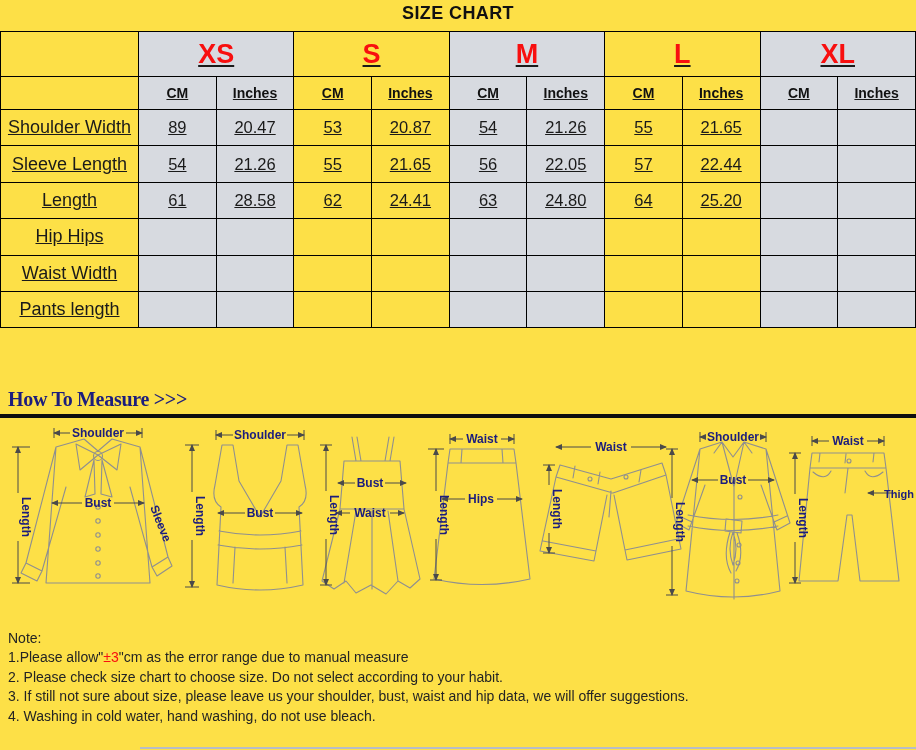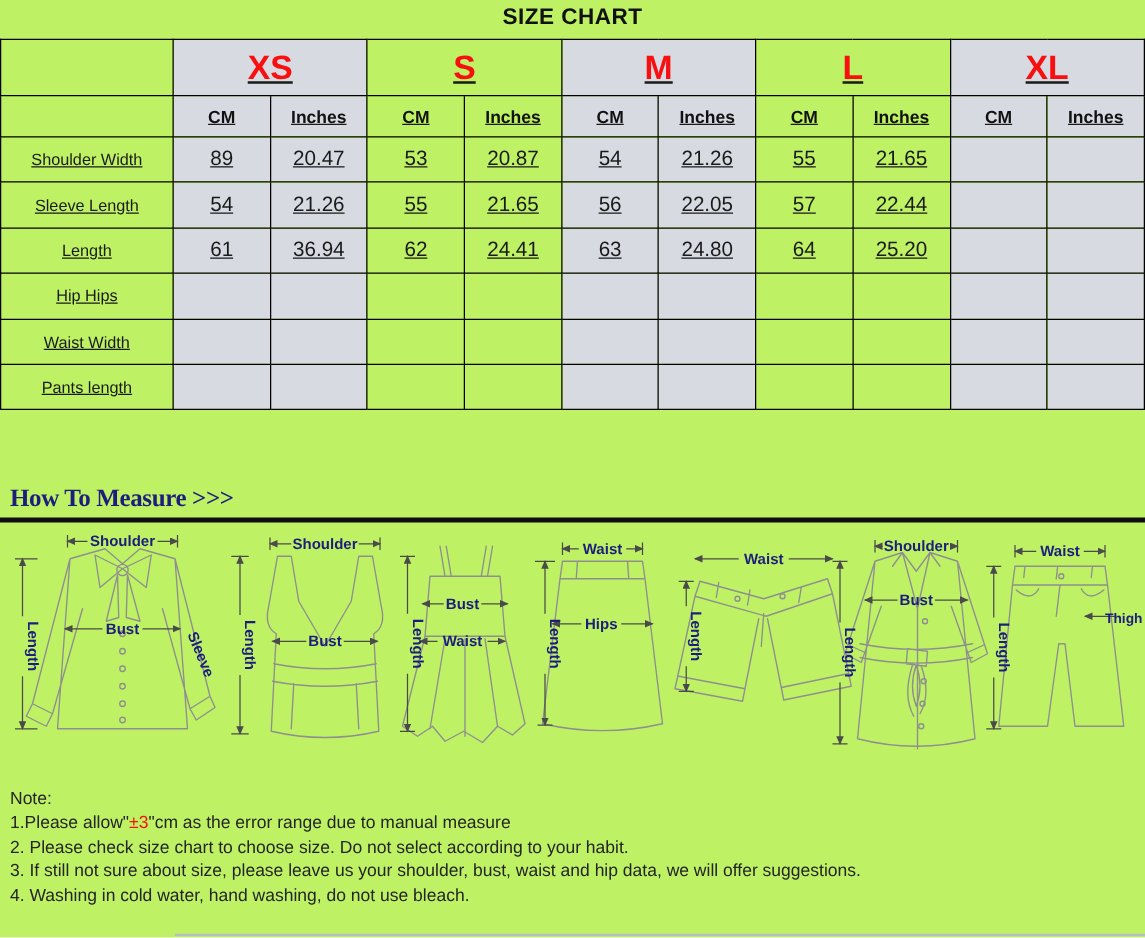--- a/index.html
+++ b/index.html
@@ -1,17 +1,17 @@
 <!DOCTYPE html>
 <html><head>
 <meta charset="utf-8">
 <style>
   html,body { margin:0; padding:0; background:#fff; }
   #screen {
-    position:relative; width:916px; height:750px; background:#bef264;
+    position:relative; width:916px; height:750px; background:#fde047;
     font-family:"Liberation Sans", sans-serif; color:#1a1a1a; overflow:hidden;
   }
   
   .title {
     position:absolute; top:3px; left:0; right:0; text-align:center;
     font-size:18px; font-weight:bold; letter-spacing:.4px; color:#111;
   }
   
   .size-table {
     position:absolute; top:31px; left:0; width:916px;
@@ -20,21 +20,21 @@
   .size-table col.lblcol { width:138px; }
   .size-table th, .size-table td {
     border:1px solid #000; text-align:center; vertical-align:middle;
     padding:0; overflow:hidden; font-weight:normal;
   }
   tr.hdr { height:45px; }
   tr.sub { height:33px; }
   tr.dat { height:36.4px; }
   th.sz { font-size:27px; font-weight:bold; color:#f80f0f; }
   th.u  { font-size:14px; font-weight:bold; color:#111; }
-  td.rl { font-size:13px; }
+  td.rl { font-size:18px; }
   td.v  { font-size:16.5px; }
   .s    { background:#d7dae0; }
   
   .measure-heading {
     position:absolute; top:388px; left:8px;
     font-size:20px; font-weight:bold; color:#1c1d7d; letter-spacing:-.3px;font-family:Liberation Serif, serif;
   }
   .black-rule { position:absolute; top:414px; left:0; width:916px; height:4px; background:#0e0e0e; }
   .figures-svg { position:absolute; top:425px; left:0; }
   .gl { fill:none; stroke:#8f8f8f; stroke-width:1.1; stroke-linejoin:round; stroke-linecap:round; }
@@ -111,21 +111,21 @@
       <td class="v s">56</td>
       <td class="v s">22.05</td>
       <td class="v">57</td>
       <td class="v">22.44</td>
       <td class="v s"></td>
       <td class="v s"></td>
     </tr>
     <tr class="dat">
       <td class="rl">Length</td>
       <td class="v s">61</td>
-      <td class="v s">36.94</td>
+      <td class="v s">28.58</td>
       <td class="v">62</td>
       <td class="v">24.41</td>
       <td class="v s">63</td>
       <td class="v s">24.80</td>
       <td class="v">64</td>
       <td class="v">25.20</td>
       <td class="v s"></td>
       <td class="v s"></td>
     </tr>
     <tr class="dat">

